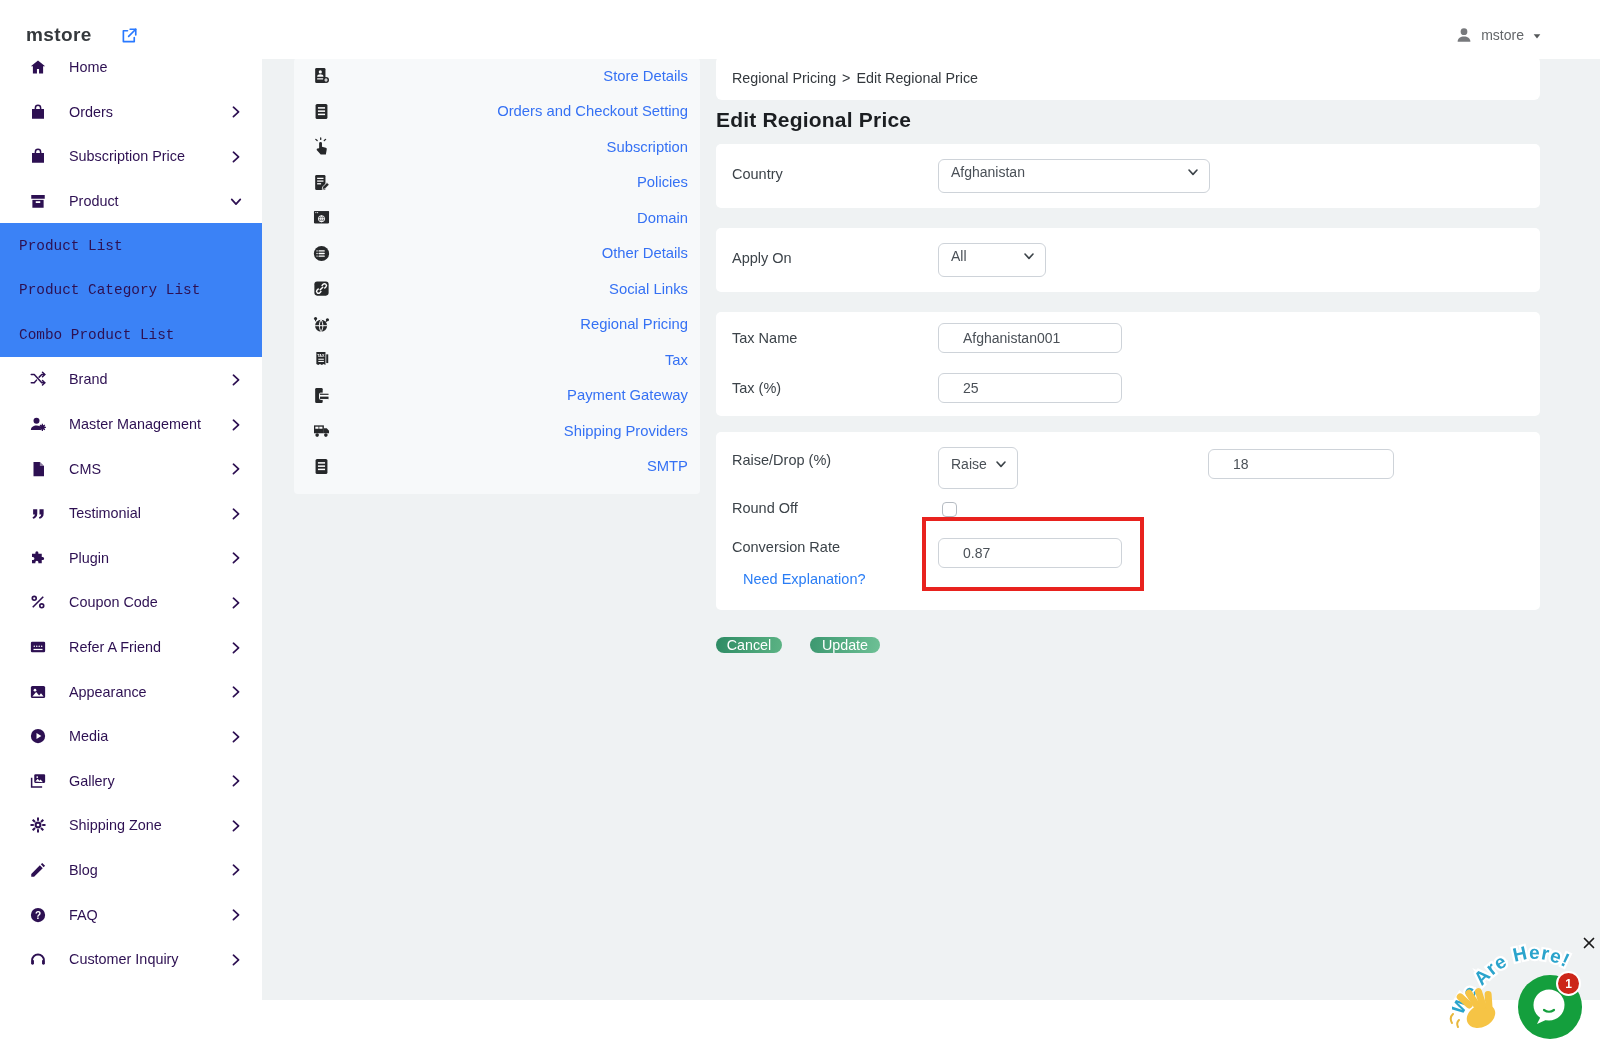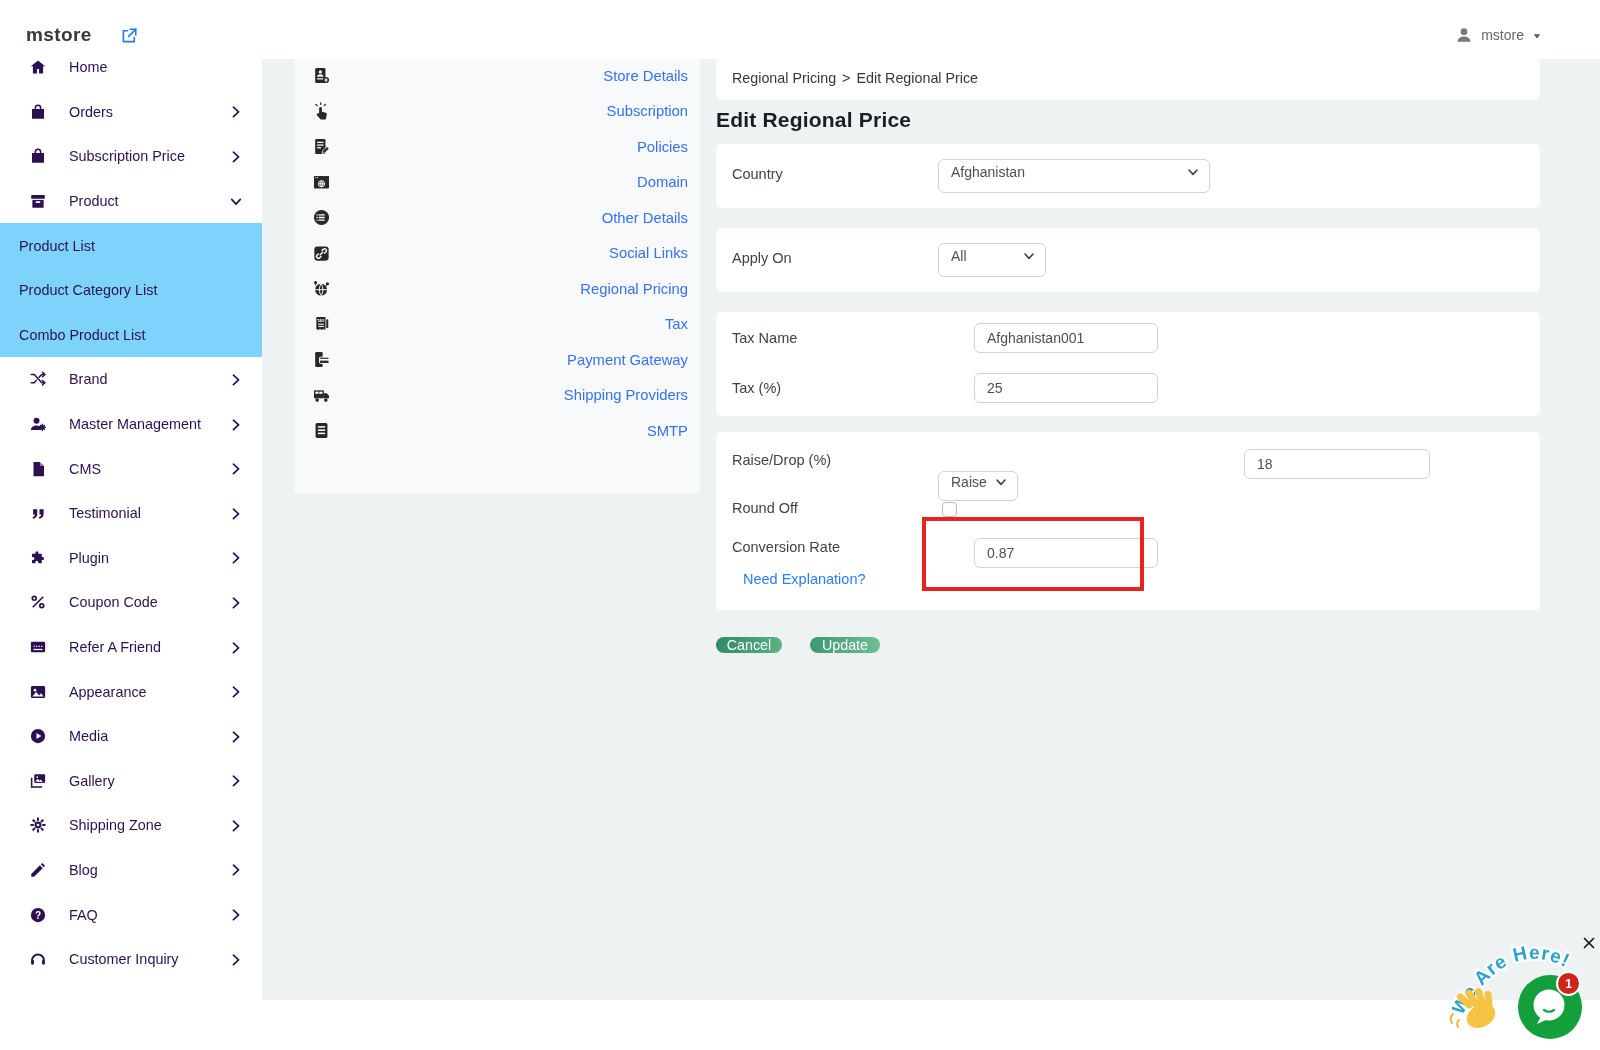--- a/index.html
+++ b/index.html
@@ -16,21 +16,21 @@
 
   
   .content-bg{position:absolute;left:262px;top:45px;width:1338px;height:955px;background:#eff2f3;}
 
   
   .sidebar{position:absolute;left:0;top:45px;width:262px;height:1005px;background:#fff;z-index:5;overflow:hidden;}
   .sb-item{display:flex;align-items:center;height:44.6px;padding:0 20px 0 29px;gap:22px;color:#2d1052;font-size:14.4px;cursor:pointer;}
   .sb-item .icn{width:18px;height:18px;flex:none;color:#2d1052;}
   .sb-lbl{flex:1;white-space:nowrap;}
   .chev{width:12px;height:13px;color:#2d1052;flex:none;}
-  .submenu{background:#7dd3fc;}
+  .submenu{background:#3b82f6;font-family:Liberation Mono, monospace;}
   .sub-item{display:flex;align-items:center;height:44.6px;padding-left:19px;font-size:14.4px;color:#2d1052;cursor:pointer;}
 
   
   .settings-card{position:absolute;left:294px;top:58px;width:406px;height:436px;background:#f7f9fa;border-radius:4px;z-index:2;}
   .set-item{display:flex;align-items:center;height:35.5px;padding:0 12px 0 18px;gap:10px;cursor:pointer;justify-content:space-between;}
   .set-item .icn{width:19px;height:19px;color:#26282a;flex:none;}
   .set-lbl{color:#3571f4;font-size:14.8px;white-space:nowrap;}
 
   
   .bc-card{position:absolute;left:716px;top:56px;width:824px;height:44px;background:#fff;border-radius:6px;display:flex;align-items:center;padding-left:16px;box-sizing:border-box;font-size:14.3px;color:#33383d;z-index:2;}
@@ -40,21 +40,21 @@
   .card{position:absolute;left:716px;width:824px;background:#fff;border-radius:5px;z-index:2;}
   #card-country{top:144px;height:64px;}
   #card-apply{top:228px;height:64px;}
   #card-tax{top:312px;height:104px;}
   #card-raise{top:432px;height:178px;}
 
   .lbl{position:absolute;left:16px;font-size:14.5px;color:#3c4349;white-space:nowrap;}
   .field{position:absolute;background:#fff;border:1px solid #ced3d9;border-radius:6px;font-size:14px;color:#4a5057;box-sizing:border-box;font-family:inherit;}
   .sel{display:flex;align-items:center;justify-content:space-between;padding:0 10px 8px 12px;cursor:pointer;}
   .sel .chevd{width:12px;height:12px;color:#3c4349;flex:none;}
-  input.field{padding:0 12px;outline:none;margin-left:36px;}
+  input.field{padding:0 24px;outline:none;}
   .cb{position:absolute;left:226px;top:70px;width:15px;height:15px;appearance:none;-webkit-appearance:none;border:1.5px solid #b6bcc3;border-radius:4px;background:#fff;margin:0;cursor:pointer;}
   .need-exp{position:absolute;left:27px;top:139px;font-size:14.5px;color:#2a7df5;cursor:pointer;}
   .hl{position:absolute;left:206px;top:85px;width:222px;height:74px;border:4px solid #e8221e;box-sizing:border-box;z-index:3;pointer-events:none;}
 
   .btn{position:absolute;top:637px;height:16px;border:none;border-radius:8px;color:#fff;font-size:14.3px;display:flex;align-items:center;justify-content:center;cursor:pointer;font-family:inherit;z-index:2;}
   #btn-cancel{left:716px;width:66px;background:linear-gradient(100deg,#2d8b64,#5cb384);}
   #btn-update{left:810px;width:70px;background:linear-gradient(100deg,#3c9870,#6ec095);}
 
   
   .chat-close{position:absolute;left:1582px;top:936px;width:14px;height:14px;color:#1a1a1a;cursor:pointer;z-index:8;}
@@ -407,20 +407,33 @@
             <g stroke="#fff" stroke-width="1.4">
               <path d="M17.7 15.6v4.2M15.6 17.7h4.2"></path>
             </g>
           </svg>
         </span>
       <span class="set-lbl">Store Details</span>
     </div>
     <div class="set-item">
       <span class="icn">
           <svg viewBox="0 0 24 24" fill="currentColor" xmlns="http://www.w3.org/2000/svg">
+            <rect x="4.5" y="2.5" width="15" height="19" rx="2"></rect>
+            <g fill="#fff">
+              <rect x="7.5" y="6.5" width="9" height="1.9"></rect>
+              <rect x="7.5" y="10.6" width="9" height="1.9"></rect>
+              <rect x="7.5" y="14.7" width="9" height="1.9"></rect>
+            </g>
+          </svg>
+        </span>
+      <span class="set-lbl">Orders and Checkout Setting</span>
+    </div>
+    <div class="set-item">
+      <span class="icn">
+          <svg viewBox="0 0 24 24" fill="currentColor" xmlns="http://www.w3.org/2000/svg">
             <path d="M11 22l-4.8-5.4c-.6-.7-.2-1.8.7-2l2.1-.4V8a1.8 1.8 0 013.6 0v4.4l4.8 1.3c.9.2 1.4 1.1 1.2 2L17.5 22z"></path>
             <g fill="none" stroke="currentColor" stroke-width="1.6" stroke-linecap="round">
               <path d="M6.5 4.5L4.8 3M15.5 4.5L17.2 3M11 3V1.2"></path>
             </g>
           </svg>
         </span>
       <span class="set-lbl">Subscription</span>
     </div>
     <div class="set-item">
       <span class="icn">
@@ -585,21 +598,21 @@
 
   <div class="card" id="card-tax">
     <span class="lbl" style="top:18px;">Tax Name</span>
     <input class="field" style="left: 222px; top: 11px; width: 184px; height: 30px;" value="Afghanistan001">
     <span class="lbl" style="top:68px;">Tax (%)</span>
     <input class="field" style="left: 222px; top: 61px; width: 184px; height: 30px; border-radius: 6px;" value="25">
   </div>
 
   <div class="card" id="card-raise">
     <span class="lbl" style="top:20px;">Raise/Drop (%)</span>
-    <div class="field sel" style="left:222px;top:15px;width:80px;height:30px;margin-top:24px;">
+    <div class="field sel" style="left:222px;top:15px;width:80px;height:42px;">
       <span>Raise</span>
       <span class="chevd">
           <svg viewBox="0 0 14 15" fill="currentColor" xmlns="http://www.w3.org/2000/svg">
             <path d="M2 5l5 5.5L12 5" fill="none" stroke="currentColor" stroke-width="2" stroke-linecap="round" stroke-linejoin="round"></path>
           </svg>
         </span>
     </div>
     <input class="field" style="left: 492px; top: 17px; width: 186px; height: 30px;" value="18">
 
     <span class="lbl" style="top:68px;">Round Off</span>

